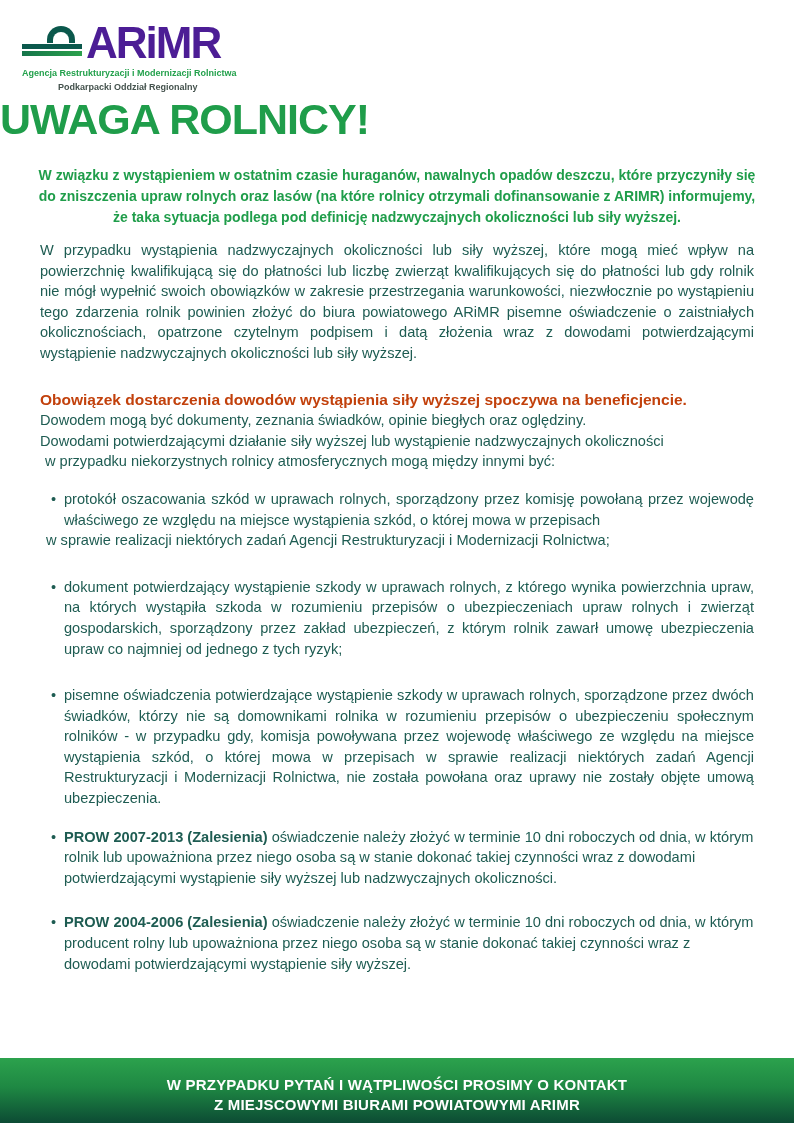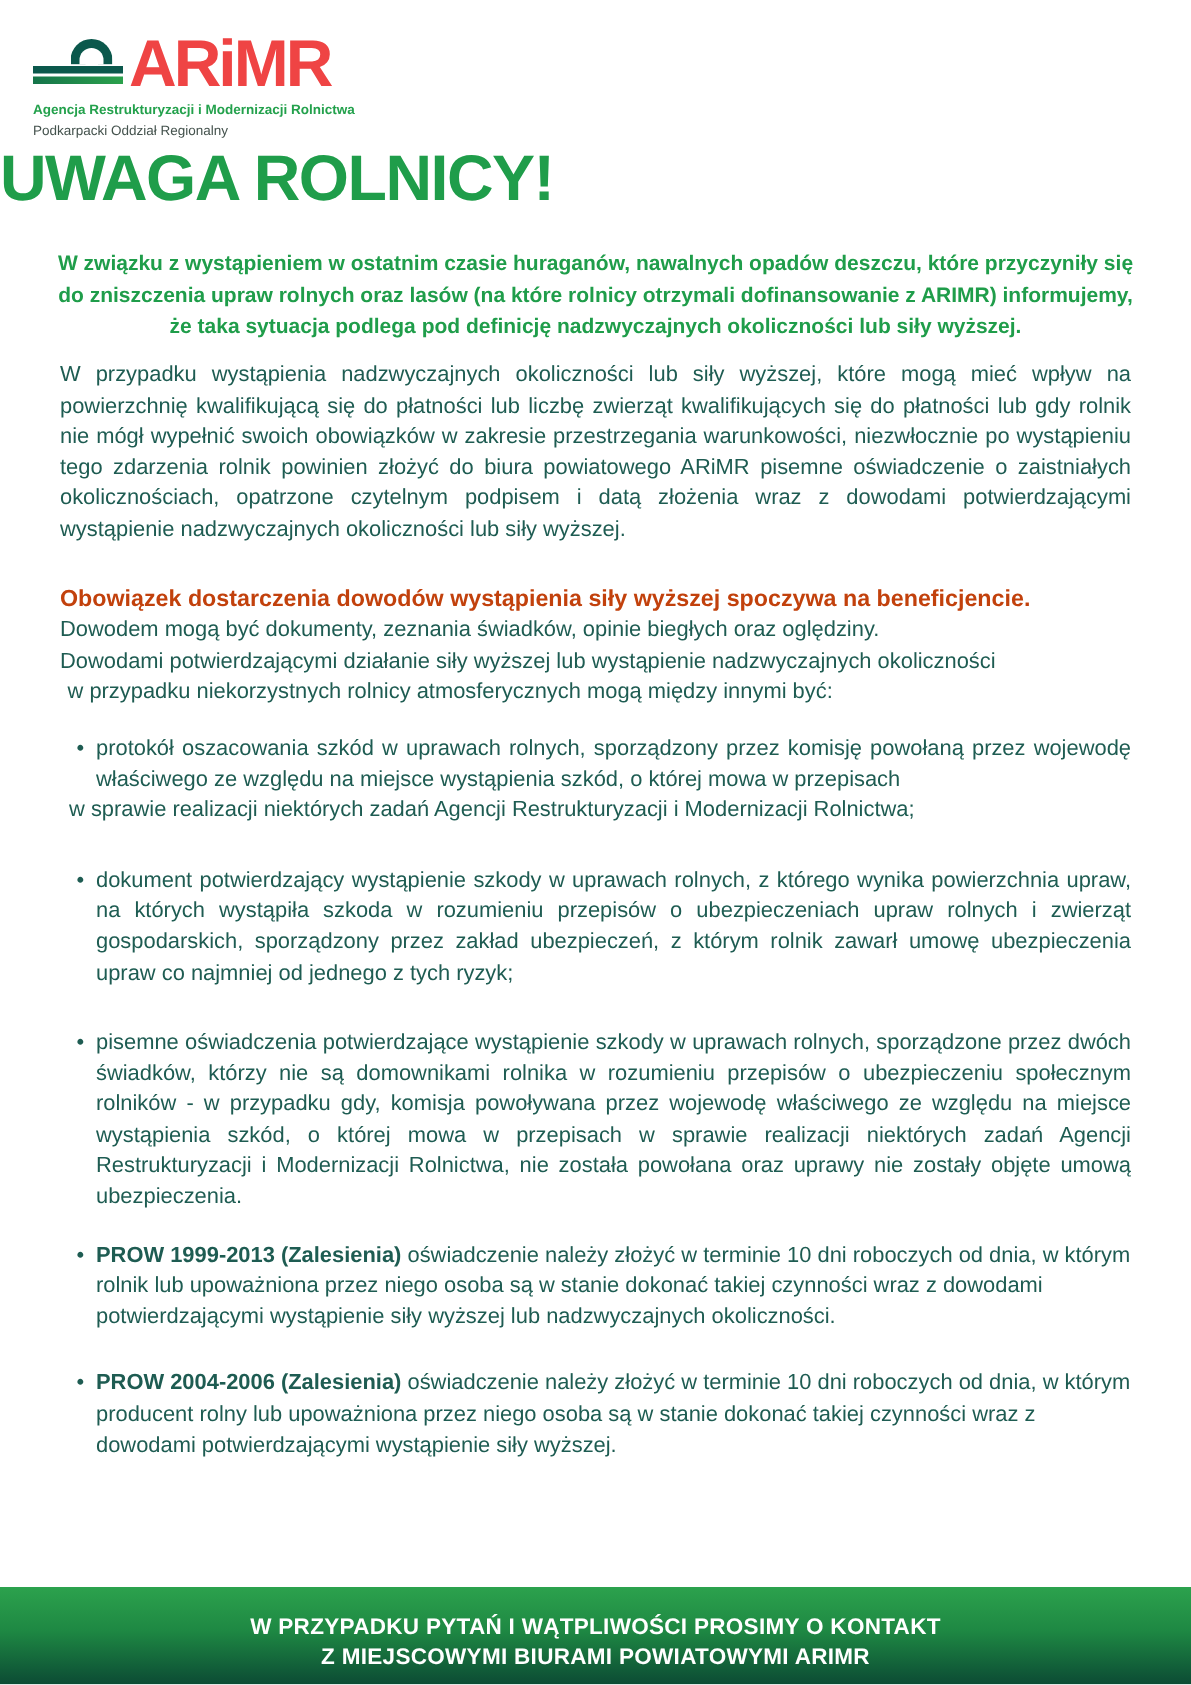--- a/index.html
+++ b/index.html
@@ -13,25 +13,25 @@
   .logo-row { display:flex; align-items:flex-start; }
   .logo-mark { width:60px; padding-top:2px; }
   .logo-arc {
     box-sizing:border-box; width:28px; height:17px;
     border:6px solid #0B584C; border-bottom:none;
     border-radius:14px 14px 0 0; margin-left:25px;
   }
   .logo-bar-dark  { height:5px; background:#0B584C; margin-top:1px; }
   .logo-bar-green { height:5px; background:linear-gradient(90deg,#15744A,#2BA14C); margin-top:2px; }
   .logo-brand {
-    font-size:44px; font-weight:bold; color:#ef4444;
+    font-size:44px; font-weight:bold; color:#4c1d95;
     letter-spacing:-2px; line-height:0.86; margin-left:4px;
   }
   .logo-tagline { margin-top:6px; font-size:9px; font-weight:bold; color:#23A14C; }
-  .logo-region  { margin-top:4px; font-size:9px; font-weight:normal; color:#44524D; }
+  .logo-region  { margin-top:4px; font-size:9px; font-weight:bold; color:#44524D;margin-left:36px; }
 
   
   .title {
     margin:98px 0 0; font-size:43px; font-weight:bold;
     color:#1F9D4A; letter-spacing:-1px; line-height:1;
   }
   .intro {
     width:720px; margin:24px auto 0; text-align:center;
     font-size:14px; font-weight:bold; color:#1F9D4A; line-height:21px;
   }
@@ -115,21 +115,21 @@
       <div class="bullet">
         <span class="marker">•</span>
         <div class="btext">pisemne oświadczenia potwierdzające wystąpienie szkody w uprawach rolnych, sporządzone przez dwóch świadków, którzy nie są domownikami rolnika w rozumieniu przepisów o ubezpieczeniu społecznym rolników - w przypadku gdy, komisja powoływana przez wojewodę właściwego ze względu na miejsce wystąpienia szkód, o której mowa w przepisach w sprawie realizacji niektórych zadań Agencji Restrukturyzacji i Modernizacji Rolnictwa, nie została powołana oraz uprawy nie zostały objęte umową ubezpieczenia.</div>
       </div>
     </div>
 
 
     <div class="bullet-list prow-list">
       <div class="bullet">
         <span class="marker">•</span>
-        <div class="btext"><span class="prow-bold">PROW 1999-2013 (Zalesienia)</span> <span>oświadczenie należy złożyć w terminie 10 dni roboczych od dnia, w którym rolnik lub upoważniona przez niego osoba są w stanie dokonać takiej czynności wraz z dowodami potwierdzającymi wystąpienie siły wyższej lub nadzwyczajnych okoliczności.</span></div>
+        <div class="btext"><span class="prow-bold">PROW 2007-2013 (Zalesienia)</span> <span>oświadczenie należy złożyć w terminie 10 dni roboczych od dnia, w którym rolnik lub upoważniona przez niego osoba są w stanie dokonać takiej czynności wraz z dowodami potwierdzającymi wystąpienie siły wyższej lub nadzwyczajnych okoliczności.</span></div>
       </div>
       <div class="bullet">
         <span class="marker">•</span>
         <div class="btext"><span class="prow-bold">PROW 2004-2006 (Zalesienia)</span> <span>oświadczenie należy złożyć w terminie 10 dni roboczych od dnia, w którym producent rolny lub upoważniona przez niego osoba są w stanie dokonać takiej czynności wraz z dowodami potwierdzającymi wystąpienie siły wyższej.</span></div>
       </div>
     </div>
 
   </main>
 
   <footer class="footer">

